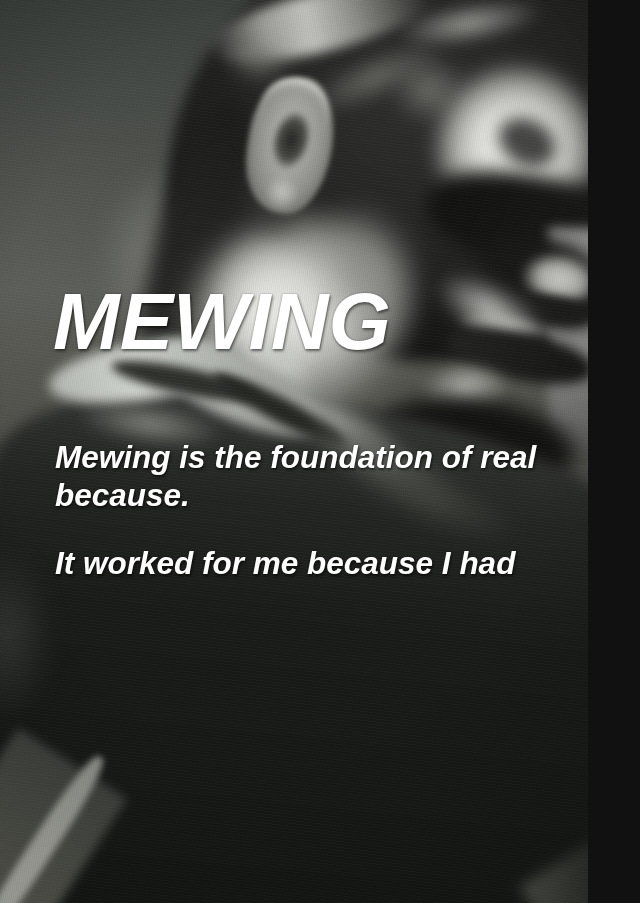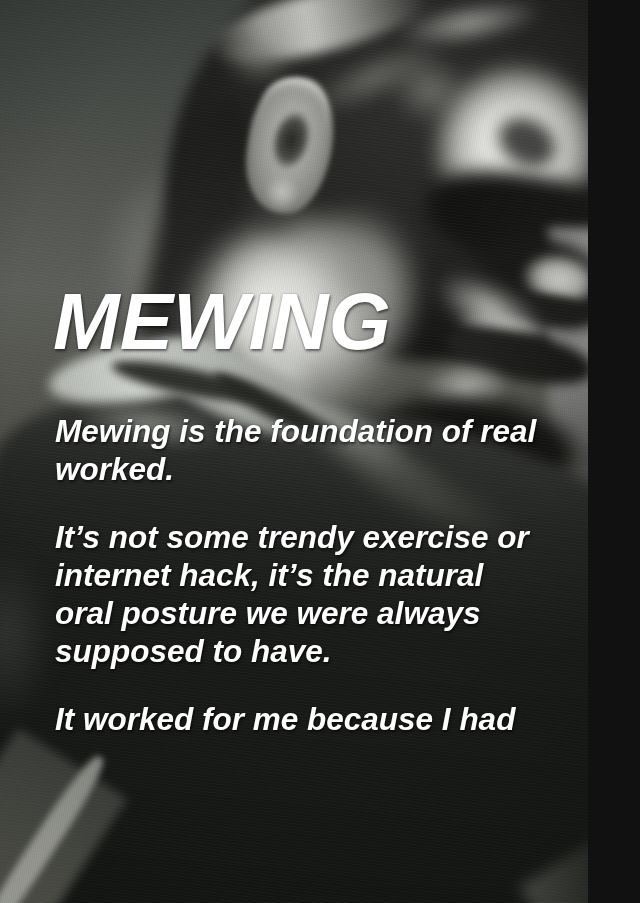--- a/index.html
+++ b/index.html
@@ -122,21 +122,21 @@
     background-image:repeating-linear-gradient(7deg,rgba(255,255,255,.025) 0 1px,transparent 1px 3px),
                      repeating-linear-gradient(97deg,rgba(0,0,0,.035) 0 1px,transparent 1px 2px); }
   .vignette { inset:0; pointer-events:none;
     background:radial-gradient(ellipse 85% 75% at 48% 42%,transparent 55%,rgba(10,12,10,.28) 100%); }
 
   
   .overlay { position:absolute; inset:0; color:#ffffff; font-weight:bold; font-style:italic; }
   .title { position:absolute; left:53px; top:282px; margin:0; font-size:80px; line-height:80px;
     letter-spacing:0; white-space:nowrap;
     text-shadow:1px 2px 3px rgba(0,0,0,.5), 0 0 2px rgba(0,0,0,.35); }
-  .bodytext { position:absolute; left:55px; top:412px; width:565px; font-size:31.5px; line-height:38px;
+  .bodytext { position:absolute; left:55px; top:438px; width:565px; font-size:31.5px; line-height:38px;
     text-shadow:1px 2px 3px rgba(0,0,0,.55), 0 0 2px rgba(0,0,0,.35); }
   .bodytext p { margin:0 0 30px 0; }
   .bodytext p.p3 { margin-top:20px; }
   .bodytext span { display:block; white-space:nowrap; }
 </style>
 </head>
 <body>
 
 <div class="poster">
 
@@ -188,27 +188,21 @@
     <div class="cornerR"></div>
     <div class="grain"></div>
     <div class="vignette"></div>
   </div>
 
   <div class="overlay">
     <h1 class="title">MEWING</h1>
     <div class="bodytext">
       <p class="p1">
         <span>Mewing is the foundation of real</span>
-        <span>worked.</span>
-      </p>
-      <p class="p2">
-        <span>It’s not some trendy exercise or</span>
-        <span>internet hack, it’s the natural</span>
-        <span>oral posture we were always</span>
-        <span>supposed to have.</span>
+        <span>because.</span>
       </p>
       <p class="p3">
         <span>It worked for me because I had</span>
       </p>
     </div>
   </div>
 
 </div>
 
 </body></html>

